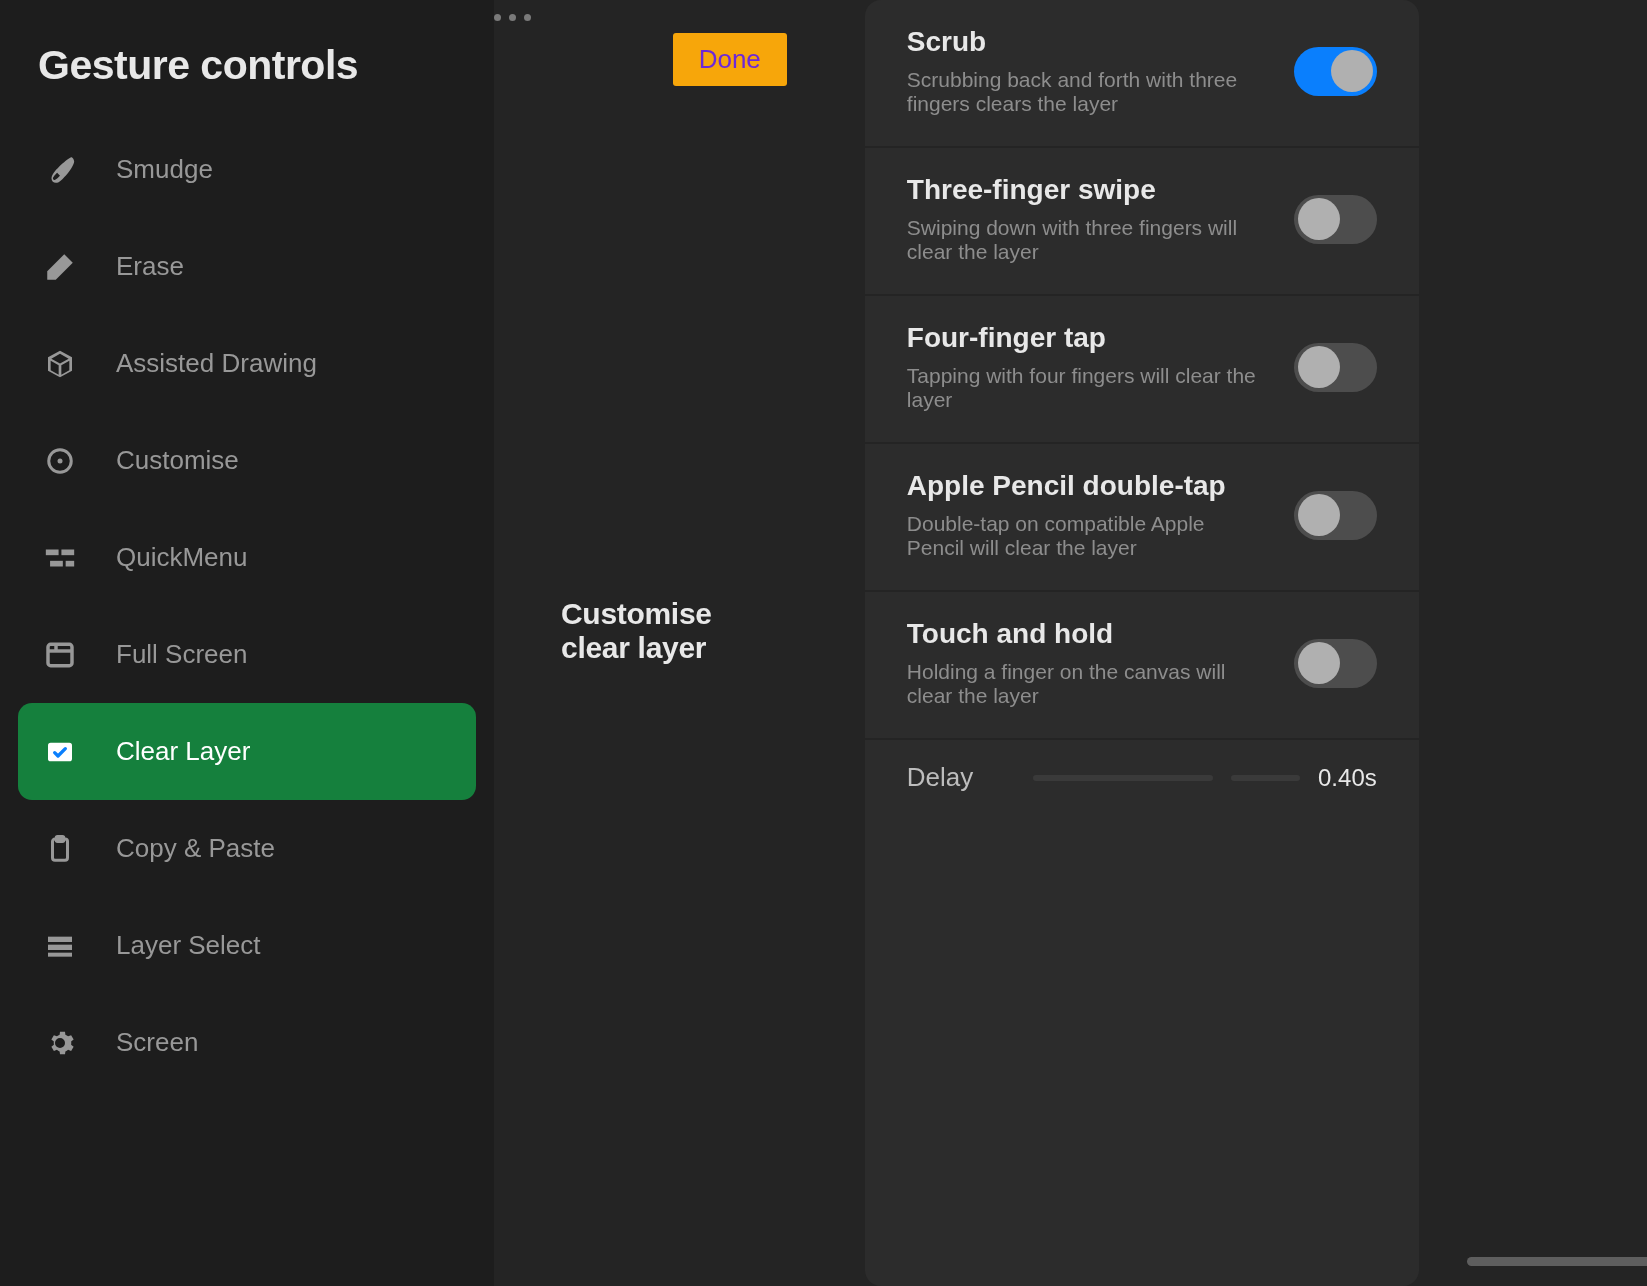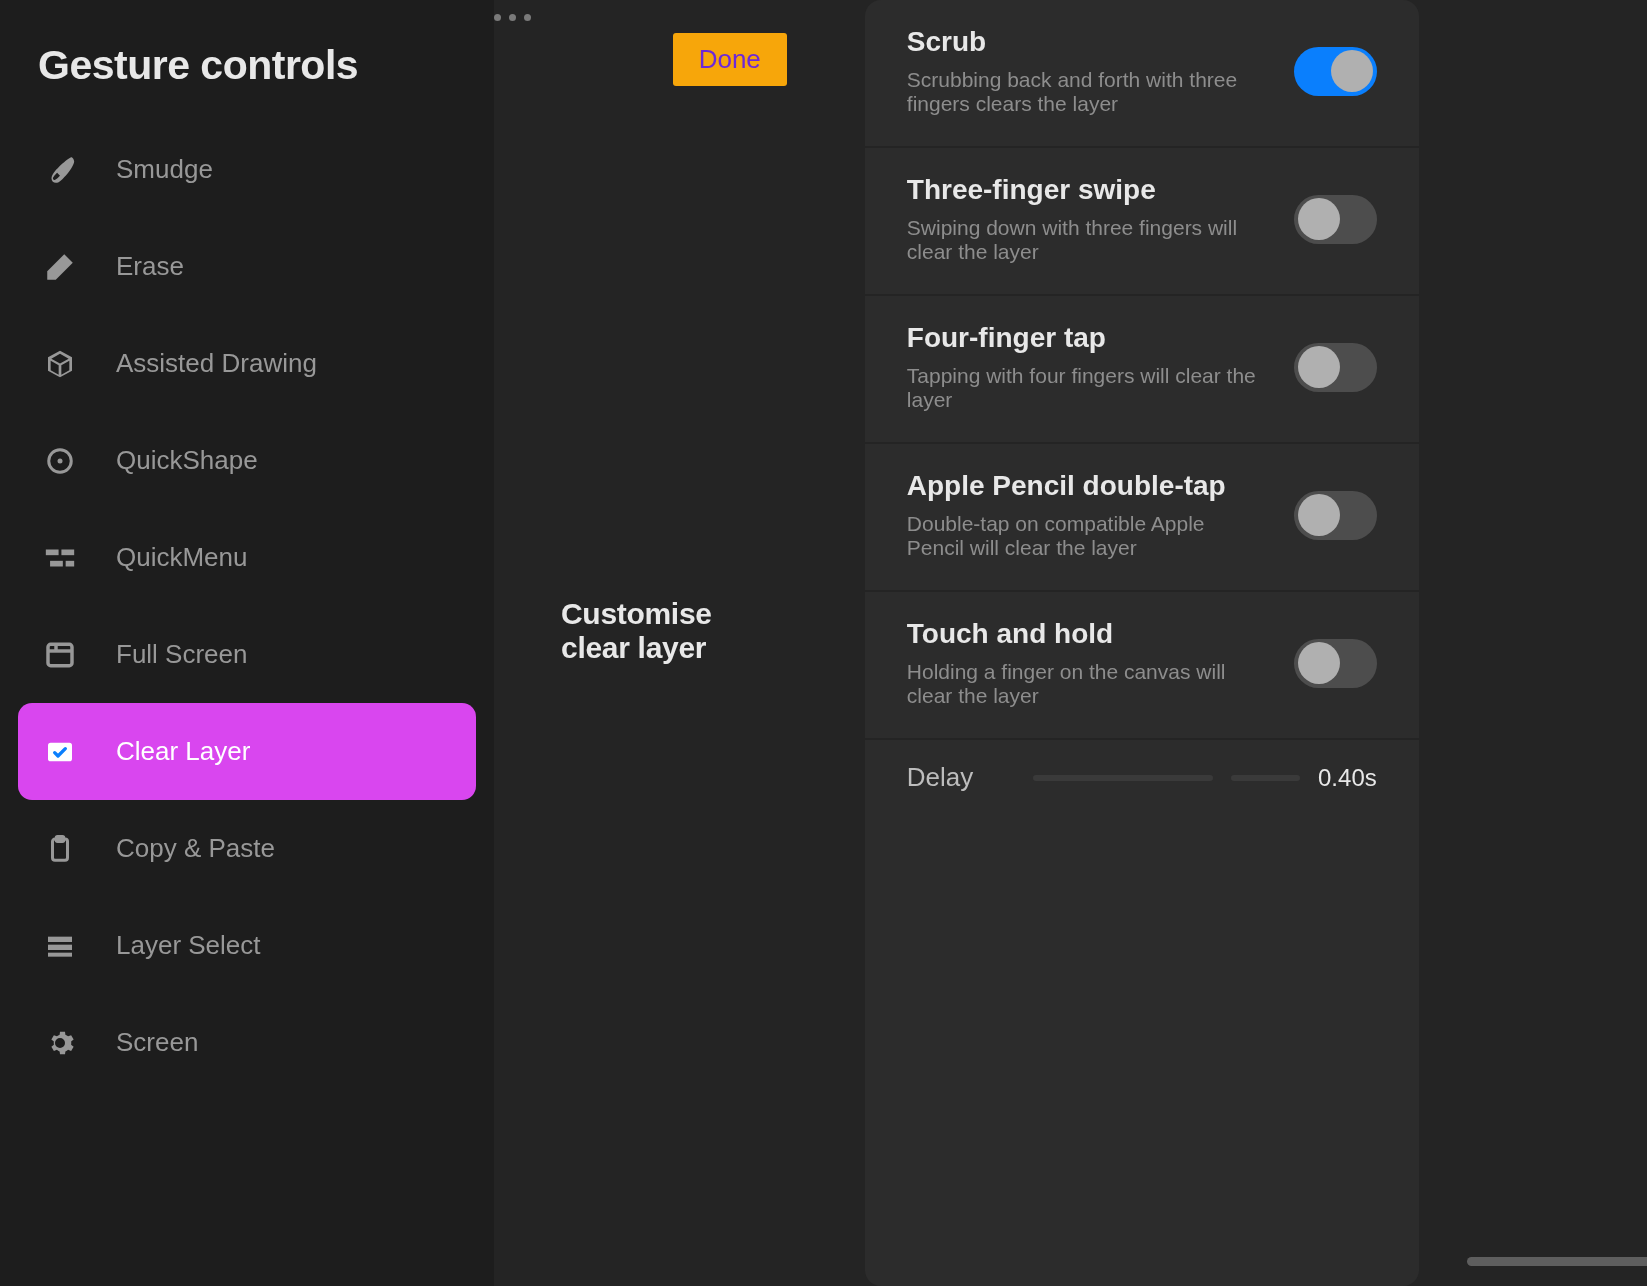--- a/index.html
+++ b/index.html
@@ -30,21 +30,21 @@
     .sidebar-list { list-style: none; }
     .sidebar-item {
       display: flex;
       align-items: center;
       height: 97px;
       padding: 0 22px;
       border-radius: 14px;
       cursor: pointer;
     }
     .sidebar-item.selected {
-      background: #d946ef;
+      background: #15803d;
     }
     .sidebar-item.selected .sidebar-label { color: #fff; }
     .sidebar-icon {
       width: 40px;
       height: 40px;
       flex-shrink: 0;
       display: flex;
       align-items: center;
       justify-content: center;
       color: #989898;
@@ -208,21 +208,21 @@
       <span class="sidebar-label">Assisted Drawing</span>
     </li>
 
     <li class="sidebar-item">
       <span class="sidebar-icon">
         <svg viewBox="0 0 24 24" width="30" height="30" fill="none" stroke="currentColor" stroke-width="2.4">
             <circle cx="12" cy="12" r="9"></circle>
             <circle cx="12" cy="12" r="2" fill="currentColor" stroke="none"></circle>
           </svg>
       </span>
-      <span class="sidebar-label">QuickShape</span>
+      <span class="sidebar-label">Customise</span>
     </li>
 
 
     <li class="sidebar-item">
       <span class="sidebar-icon">
         <svg viewBox="0 0 24 24" width="34" height="34" fill="currentColor">
             <rect x="2" y="6" width="9" height="4"></rect>
             <rect x="13" y="6" width="9" height="4"></rect>
             <rect x="5" y="14" width="9" height="4"></rect>
             <rect x="16" y="14" width="6" height="4"></rect>

